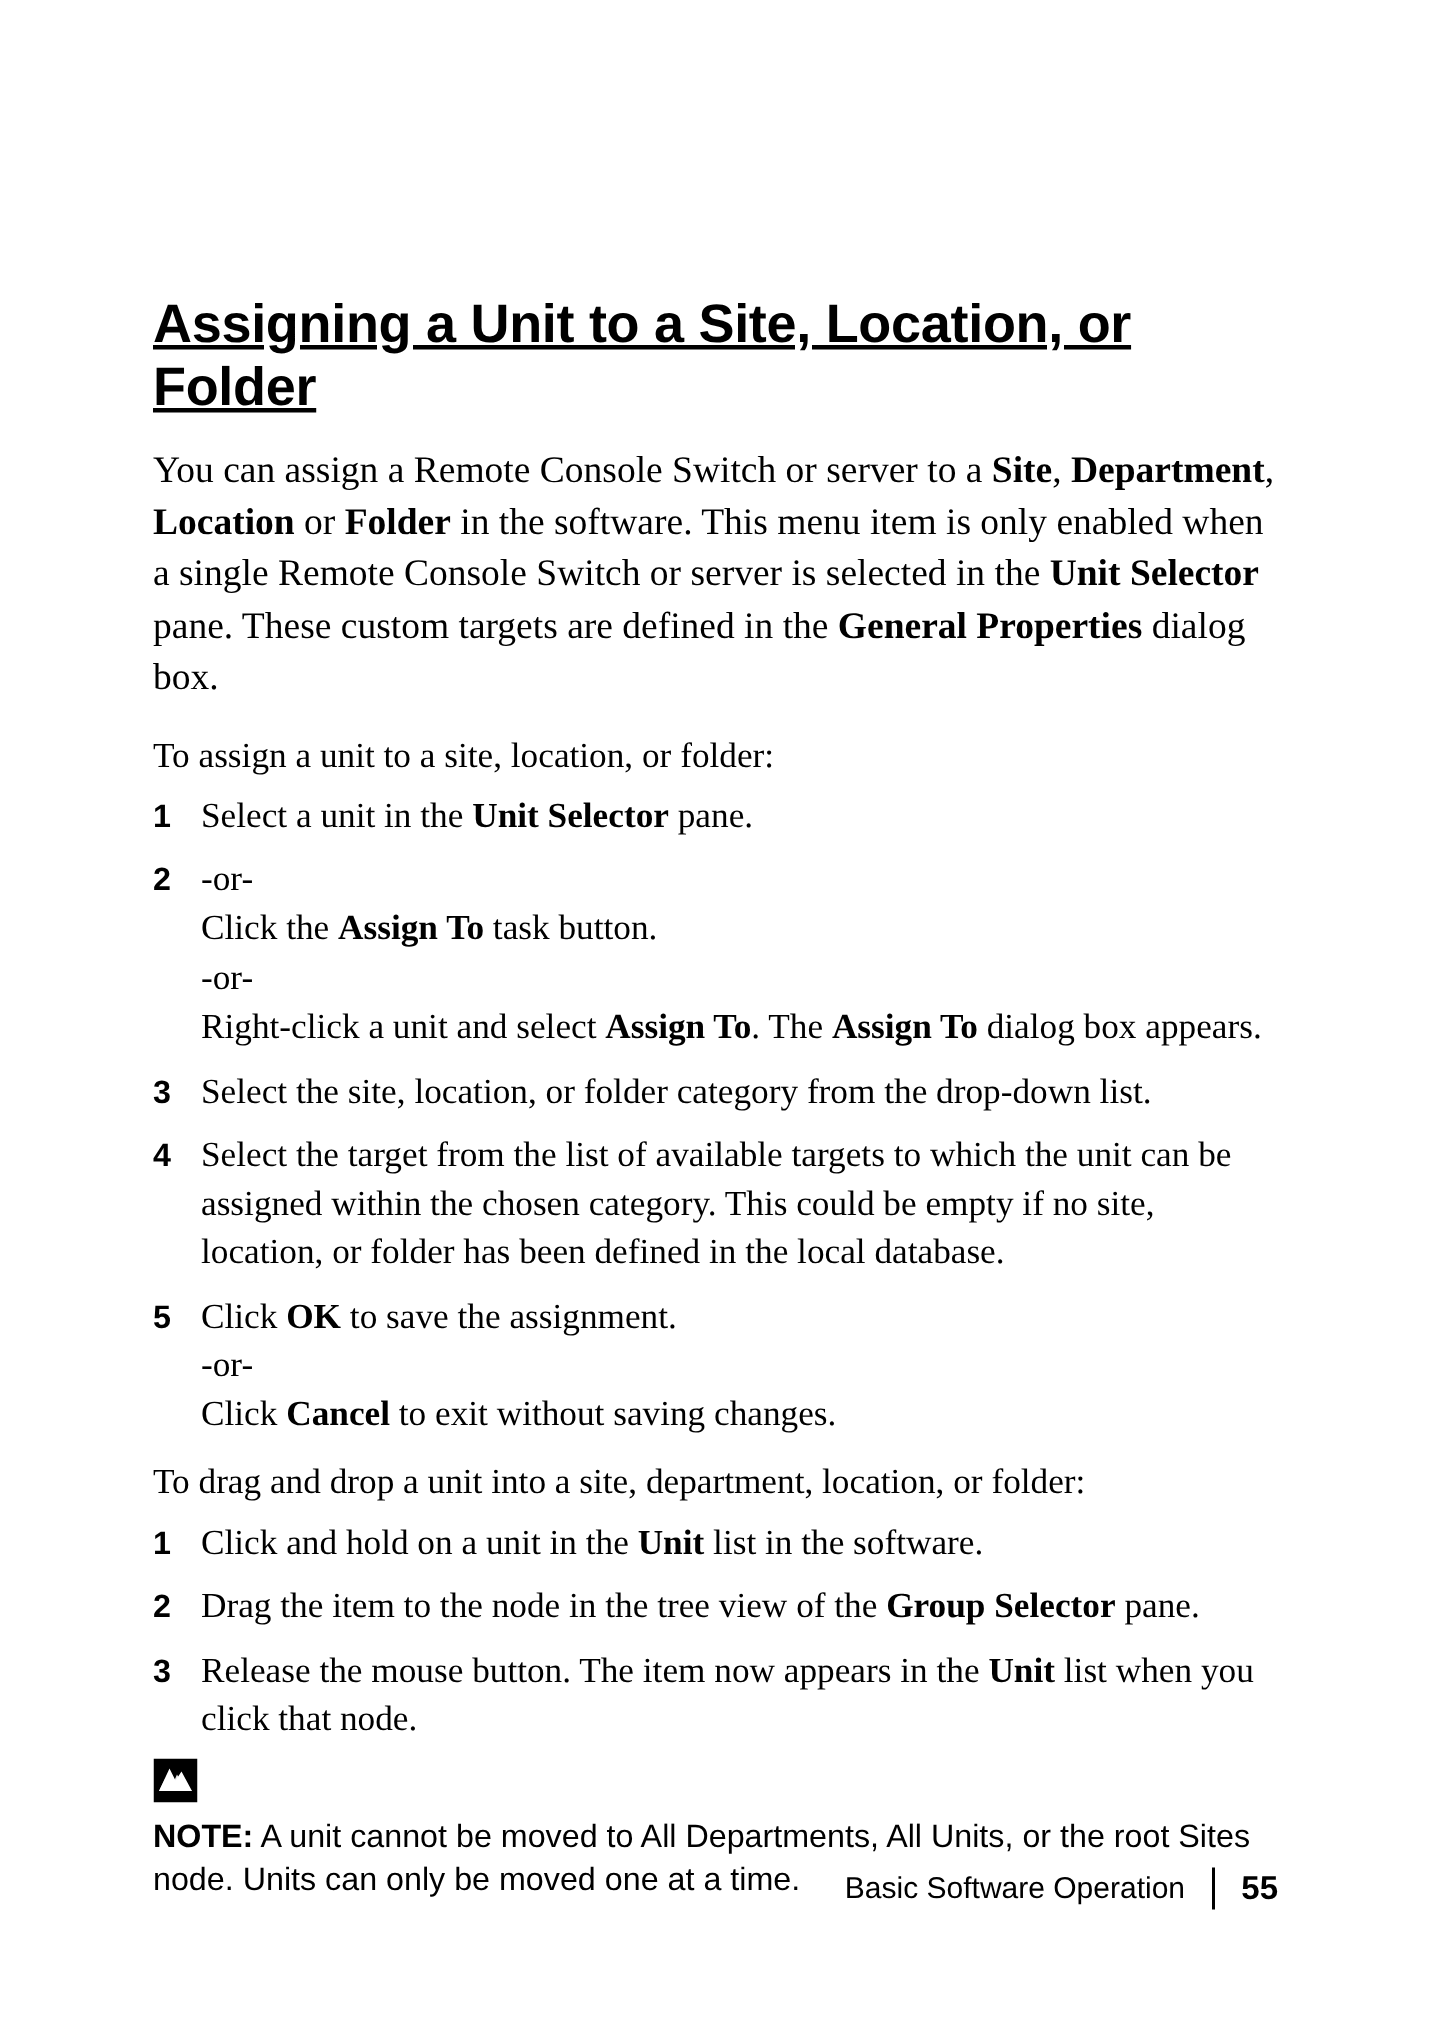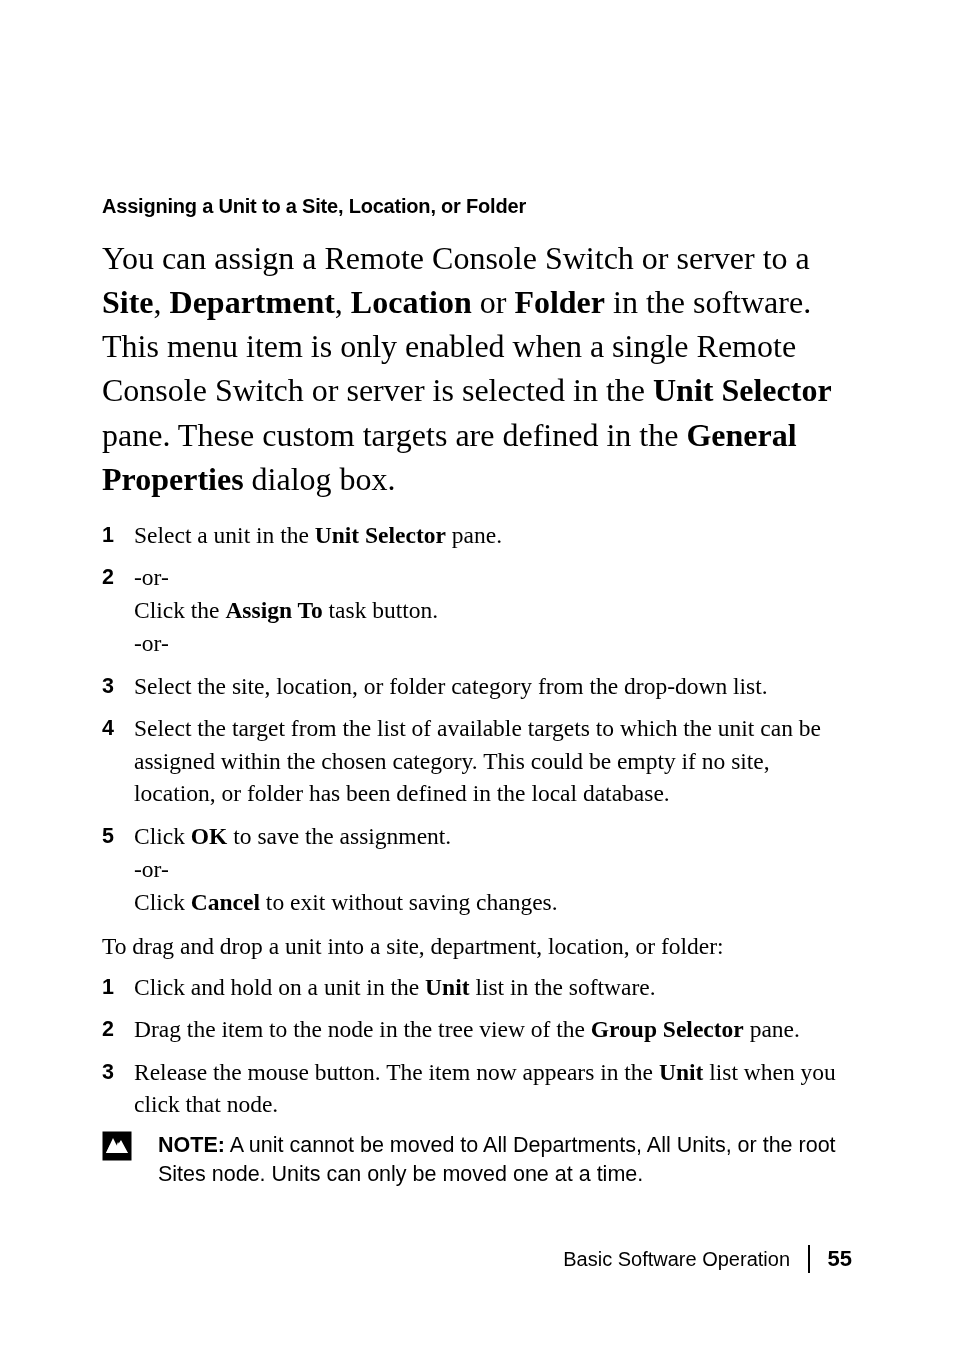--- a/index.html
+++ b/index.html
@@ -14,26 +14,27 @@
       position: relative;
       box-sizing: border-box;
     }
     .page {
       padding: 195px 102px 0 102px;
       box-sizing: border-box;
     }
     .section-heading {
       font-family: Arial, Helvetica, sans-serif;
       font-weight: bold;
-      font-size: 20px;
+      font-size: 36px;
       margin: 0 0 18px 0;
       letter-spacing: -0.2px;
+      text-decoration: underline;
     }
     .para {
-      font-size: 32px;
+      font-size: 25px;
       line-height: 1.38;
       margin: 0 0 18px 0;
     }
     .para-tight {
       font-size: 23.5px;
       line-height: 1.38;
       margin: 0 0 8px 0;
     }
     .list-item {
       display: flex;
@@ -54,22 +55,23 @@
       line-height: 1.38;
     }
     .list-sub {
       font-size: 23.5px;
       line-height: 1.40;
     }
     .bold { font-weight: bold; }
     .note-row {
       display: flex;
       align-items: flex-start;
-      gap: 26px;
+      gap: 8px;
       margin-top: 6px;
+      flex-direction: column;
     }
     .note-icon svg { display: block; }
     .note-text {
       font-family: Arial, Helvetica, sans-serif;
       font-size: 21.5px;
       line-height: 1.35;
       flex: 1;
     }
     .note-label { font-weight: bold; }
     .footer {
@@ -96,36 +98,40 @@
 </head>
 <body>
 
 <div class="page">
   <h2 class="section-heading">Assigning a Unit to a Site, Location, or Folder</h2>
 
   <p class="para">
     <span>You can assign a Remote Console Switch or server to a </span><span class="bold">Site</span><span>, </span><span class="bold">Department</span><span>, </span><span class="bold">Location</span><span> or </span><span class="bold">Folder</span><span> in the software. This menu item is only enabled when a single Remote Console Switch or server is selected in the </span><span class="bold">Unit Selector</span><span> pane. These custom targets are defined in the </span><span class="bold">General Properties</span><span> dialog box.</span>
   </p>
 
+  <p class="para-tight">To assign a unit to a site, location, or folder:</p>
 
   <div class="list-item">
     <div class="list-num">1</div>
     <div class="list-body">
       <span>Select a unit in the </span><span class="bold">Unit Selector</span><span> pane.</span>
     </div>
   </div>
 
   <div class="list-item">
     <div class="list-num">2</div>
     <div class="list-body">
       <div class="list-sub">-or-</div>
       <div class="list-sub">
         <span>Click the </span><span class="bold">Assign To</span><span> task button.</span>
       </div>
       <div class="list-sub">-or-</div>
+      <div class="list-sub">
+        <span>Right-click a unit and select </span><span class="bold">Assign To</span><span>. The </span><span class="bold">Assign To</span><span> dialog box appears.</span>
+      </div>
     </div>
   </div>
 
   <div class="list-item">
     <div class="list-num">3</div>
     <div class="list-body">Select the site, location, or folder category from the drop-down list.</div>
   </div>
 
   <div class="list-item">
     <div class="list-num">4</div>

